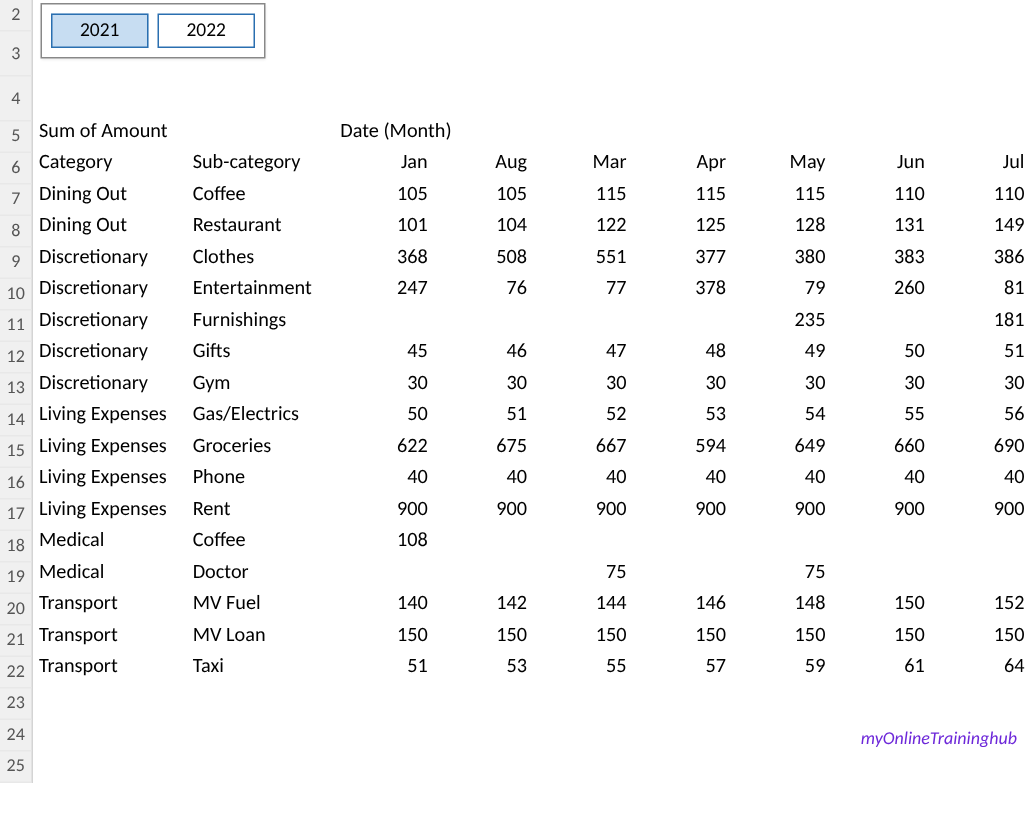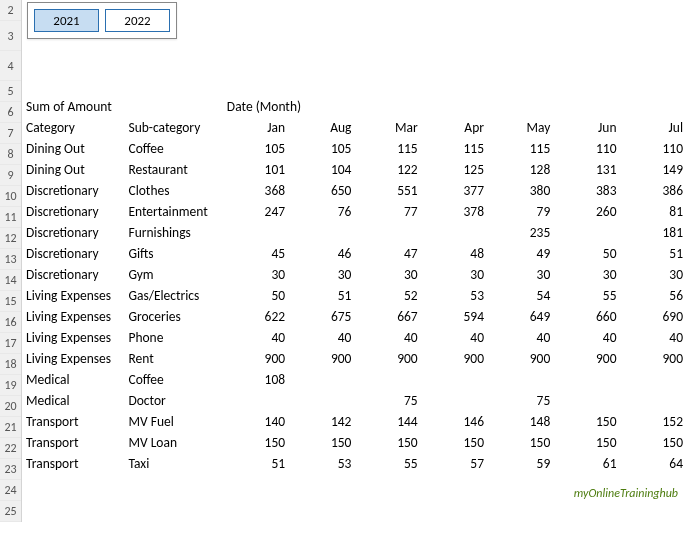--- a/index.html
+++ b/index.html
@@ -69,21 +69,21 @@
     cursor: pointer;
     background: #fff;
   }
   .slicer-item.sel {
     background: #c7ddf2;
     border-color: #2a6fb0;
   }
   table.pivot {
     position: absolute;
     left: 0;
-    top: 96px;
+    top: 76px;
     border-collapse: collapse;
     width: 665px;
     table-layout: fixed;
   }
   table.pivot td, table.pivot th {
     height: 21px;
     padding: 0 4px;
     text-align: right;
     vertical-align: middle;
     white-space: nowrap;
@@ -92,21 +92,21 @@
   }
   table.pivot .lcol { text-align: left; }
   col.cat { width: 102px; }
   col.sub { width: 98px; }
   col.m { width: 66px; }
   .watermark {
     position: absolute;
     right: 10px;
     bottom: 22px;
     font-size: 12px;
-    color: #4d7c0f;
+    color: #6d28d9;
     font-style: italic;
     pointer-events: none;
   }
 </style>
 </head>
 <body>
 
 <div class="sheet">
   <div class="rowhdrs" id="rowhdrs">
       <div class="rowhdr">2</div>
@@ -190,21 +190,21 @@
             <td>122</td>
             <td>125</td>
             <td>128</td>
             <td>131</td>
             <td>149</td>
           </tr>
           <tr>
             <td class="lcol">Discretionary</td>
             <td class="lcol">Clothes</td>
             <td>368</td>
-            <td>650</td>
+            <td>508</td>
             <td>551</td>
             <td>377</td>
             <td>380</td>
             <td>383</td>
             <td>386</td>
           </tr>
           <tr>
             <td class="lcol">Discretionary</td>
             <td class="lcol">Entertainment</td>
             <td>247</td>

